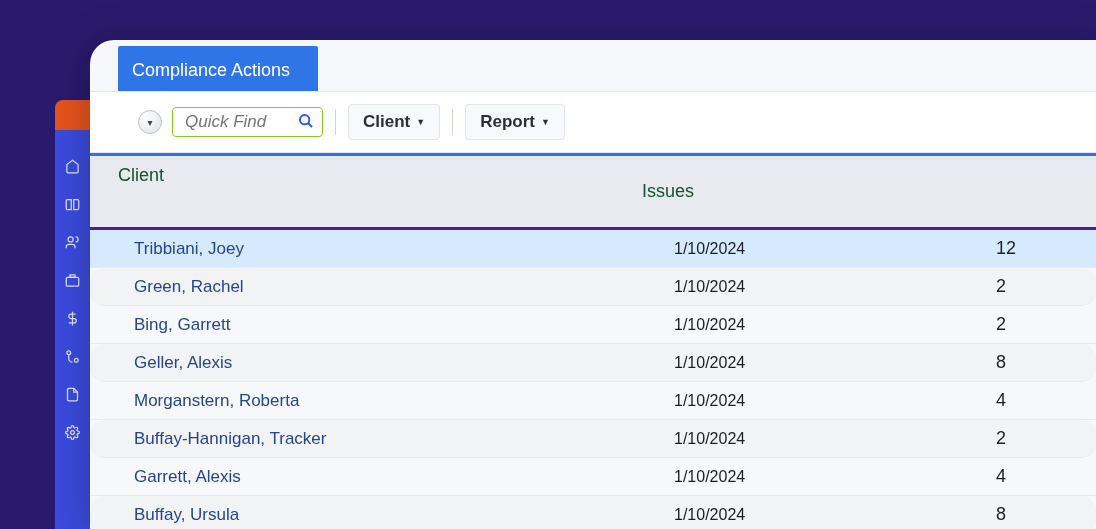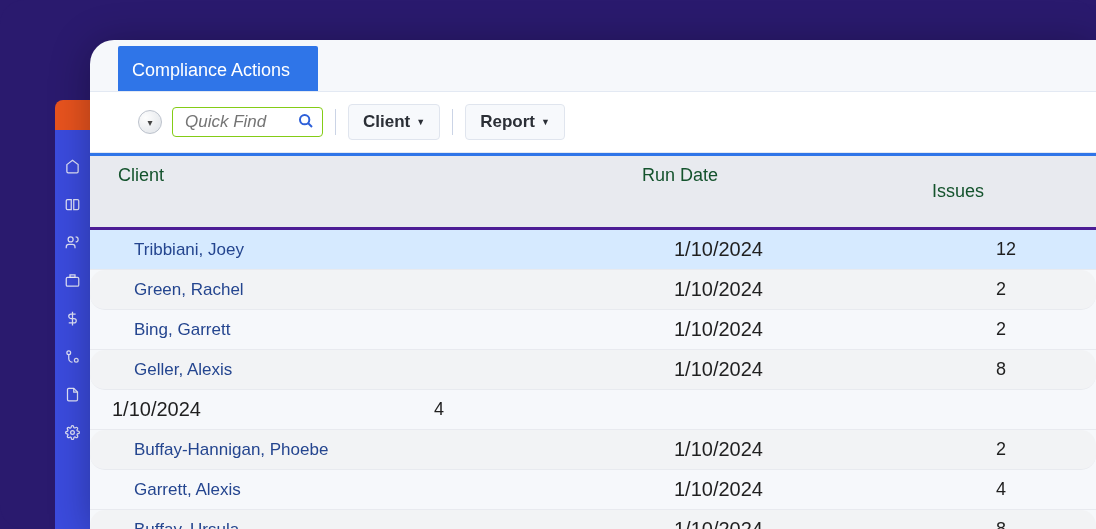--- a/index.html
+++ b/index.html
@@ -171,21 +171,21 @@
     .trow .cc {
       color: #24458f;
       padding: 8px 0 8px 22px;
       flex: 0 0 530px;
       cursor: pointer;
     }
     .trow .cr {
       color: #1f1f1f;
       padding: 8px 0;
       flex: 0 0 290px;
-      font-size: 20px;
+      font-size: 16px;
     }
     .trow .ci {
       color: #1f1f1f;
       padding: 8px 0;
       flex: 1;
       font-size: 18px;
     }
     .trow.selected { background: #d6eaff; }
     .trow.alt { background: #f2f3f5; border-radius: 15px; }
   </style>
@@ -271,21 +271,20 @@
     <div class="divider"></div>
     <div class="menu-btn">
       <span>Report</span>
       <span class="caret-down">▼</span>
     </div>
   </div>
 
   <div class="table-wrap">
     <div class="thead">
       <div class="col-client">Client</div>
-      <div class="col-rundate">Run Date</div>
       <div class="col-issues">Issues</div>
     </div>
     <div class="tbody" id="table-body">
         <div class="trow selected">
           <div class="cc">Tribbiani, Joey</div>
           <div class="cr">1/10/2024</div>
           <div class="ci">12</div>
         </div>
         <div class="trow alt">
           <div class="cc">Green, Rachel</div>
@@ -296,25 +295,26 @@
           <div class="cc">Bing, Garrett</div>
           <div class="cr">1/10/2024</div>
           <div class="ci">2</div>
         </div>
         <div class="trow alt">
           <div class="cc">Geller, Alexis</div>
           <div class="cr">1/10/2024</div>
           <div class="ci">8</div>
         </div>
         <div class="trow">
+          <div class="cc">Morganstern, Roberta</div>
           <div class="cr">1/10/2024</div>
           <div class="ci">4</div>
         </div>
         <div class="trow alt">
-          <div class="cc">Buffay-Hannigan, Phoebe</div>
+          <div class="cc">Buffay-Hannigan, Tracker</div>
           <div class="cr">1/10/2024</div>
           <div class="ci">2</div>
         </div>
         <div class="trow">
           <div class="cc">Garrett, Alexis</div>
           <div class="cr">1/10/2024</div>
           <div class="ci">4</div>
         </div>
         <div class="trow alt">
           <div class="cc">Buffay, Ursula</div>

